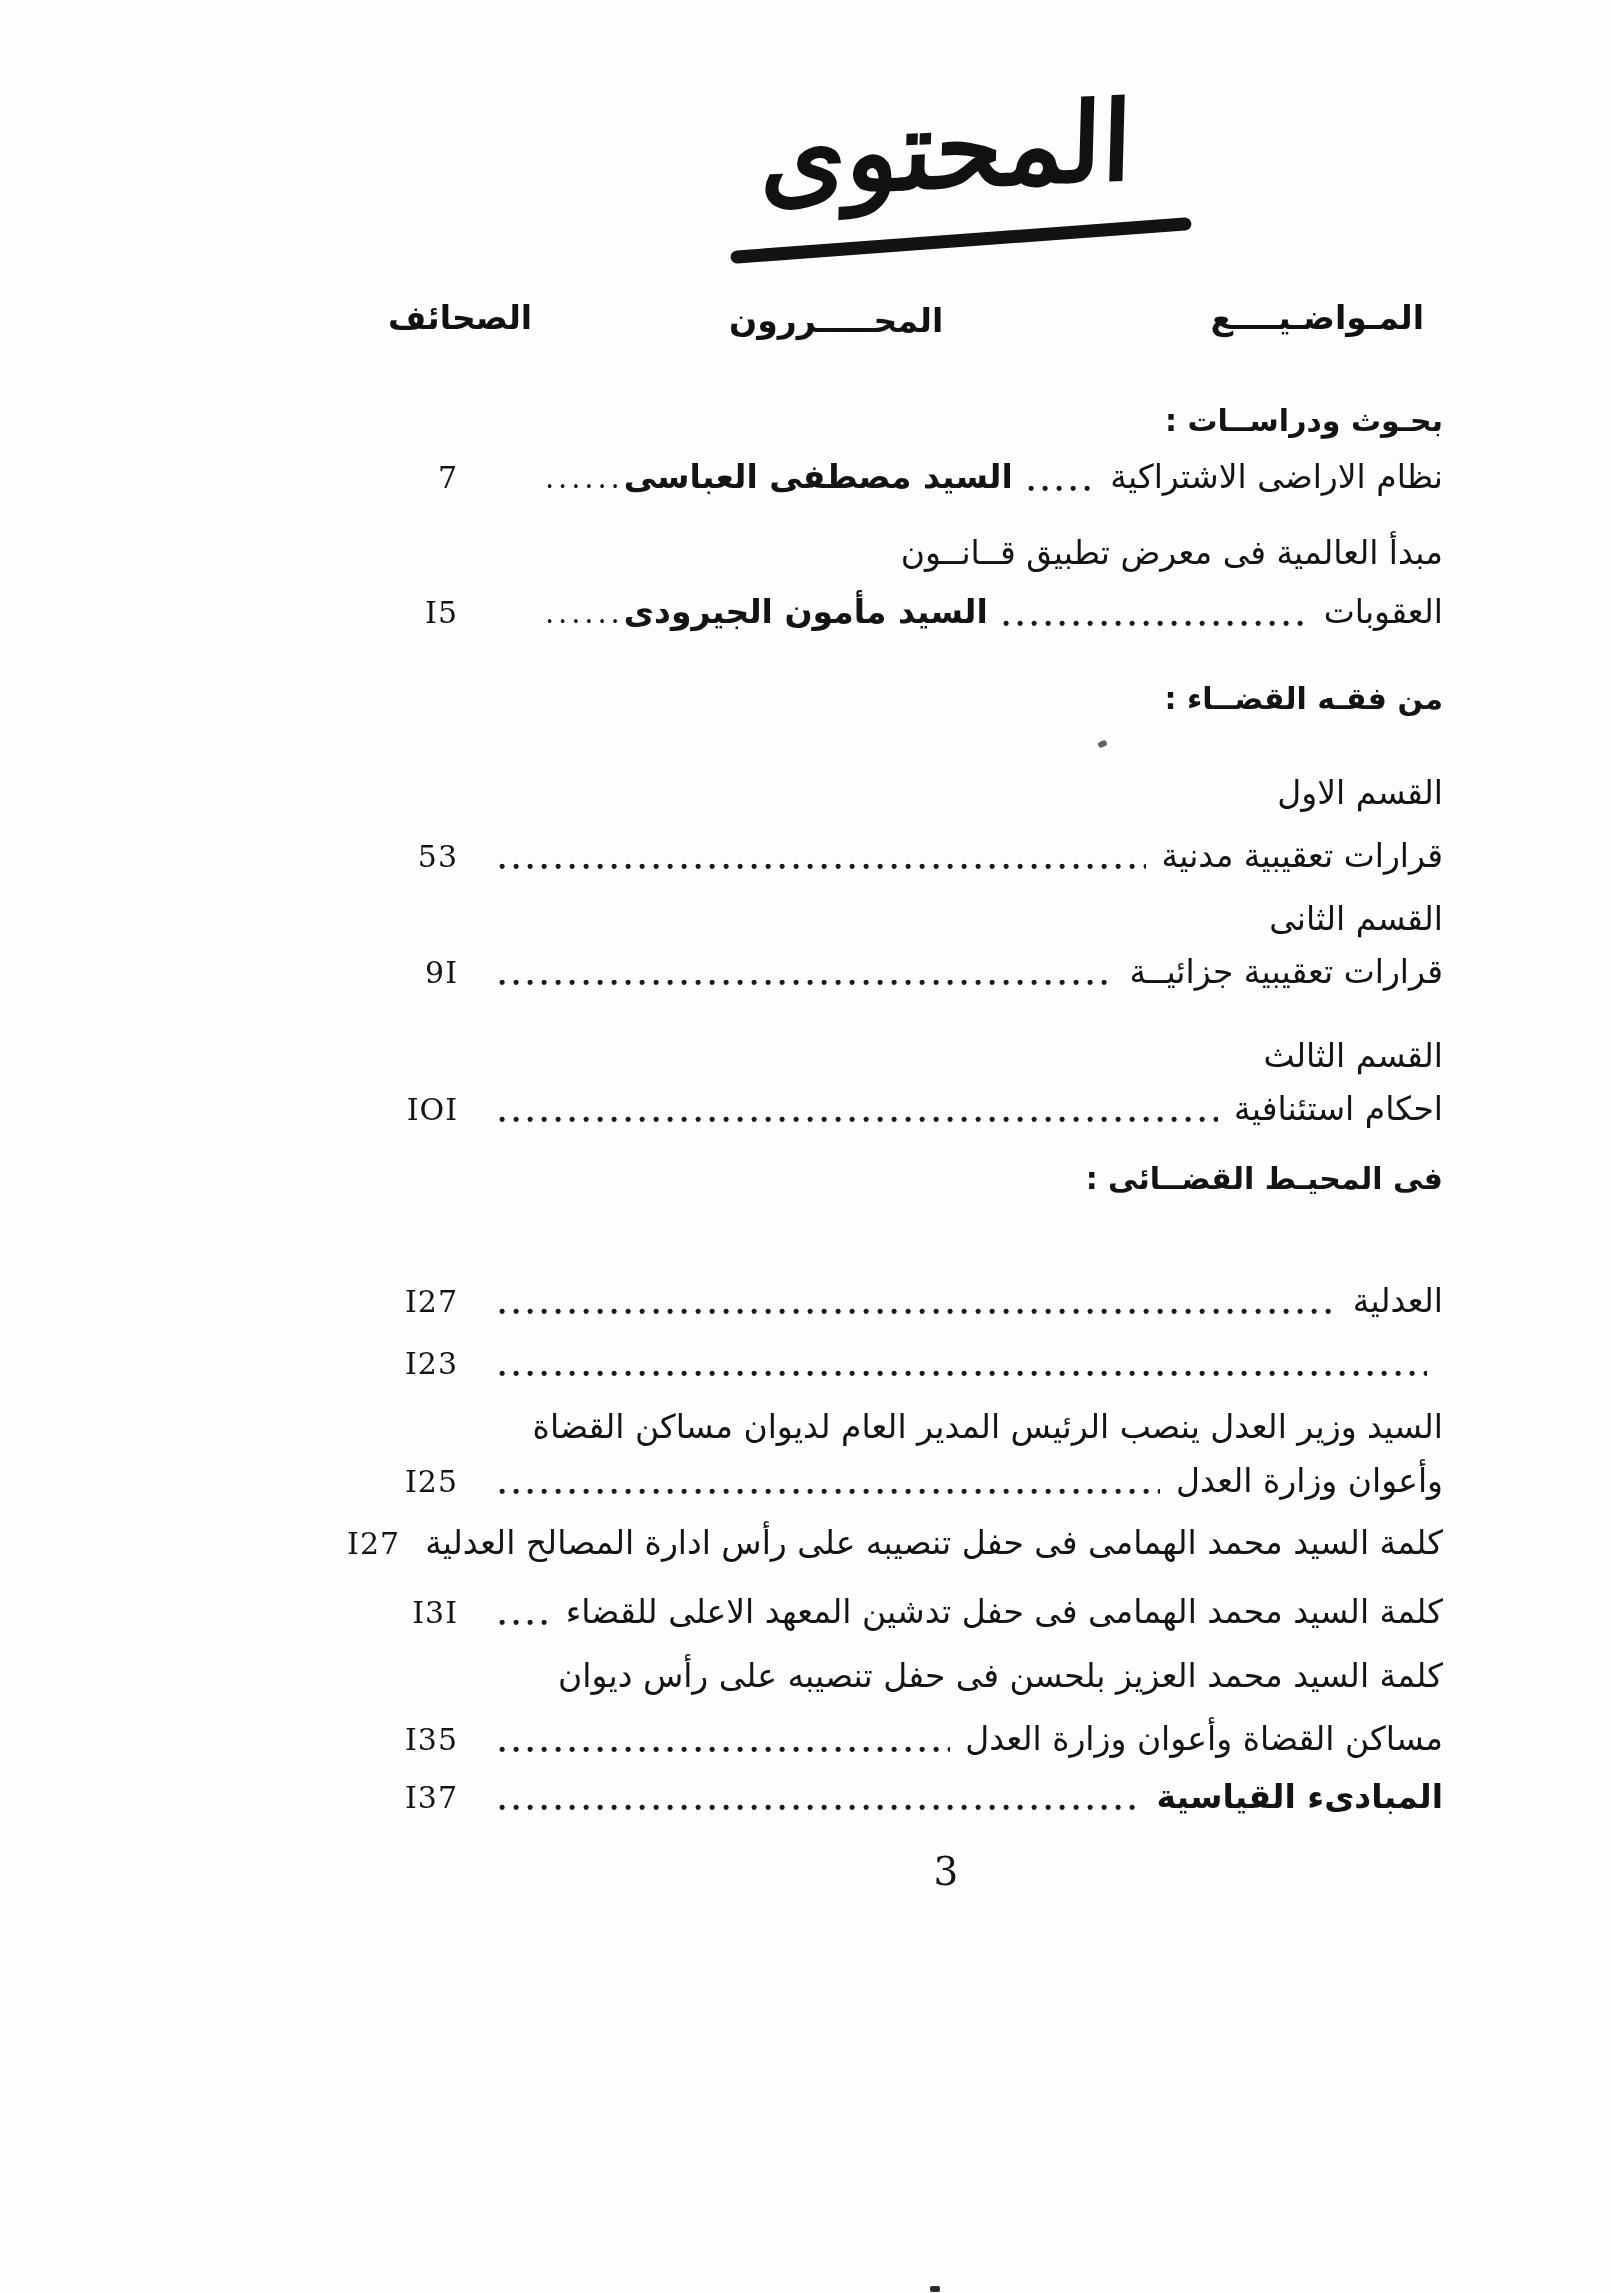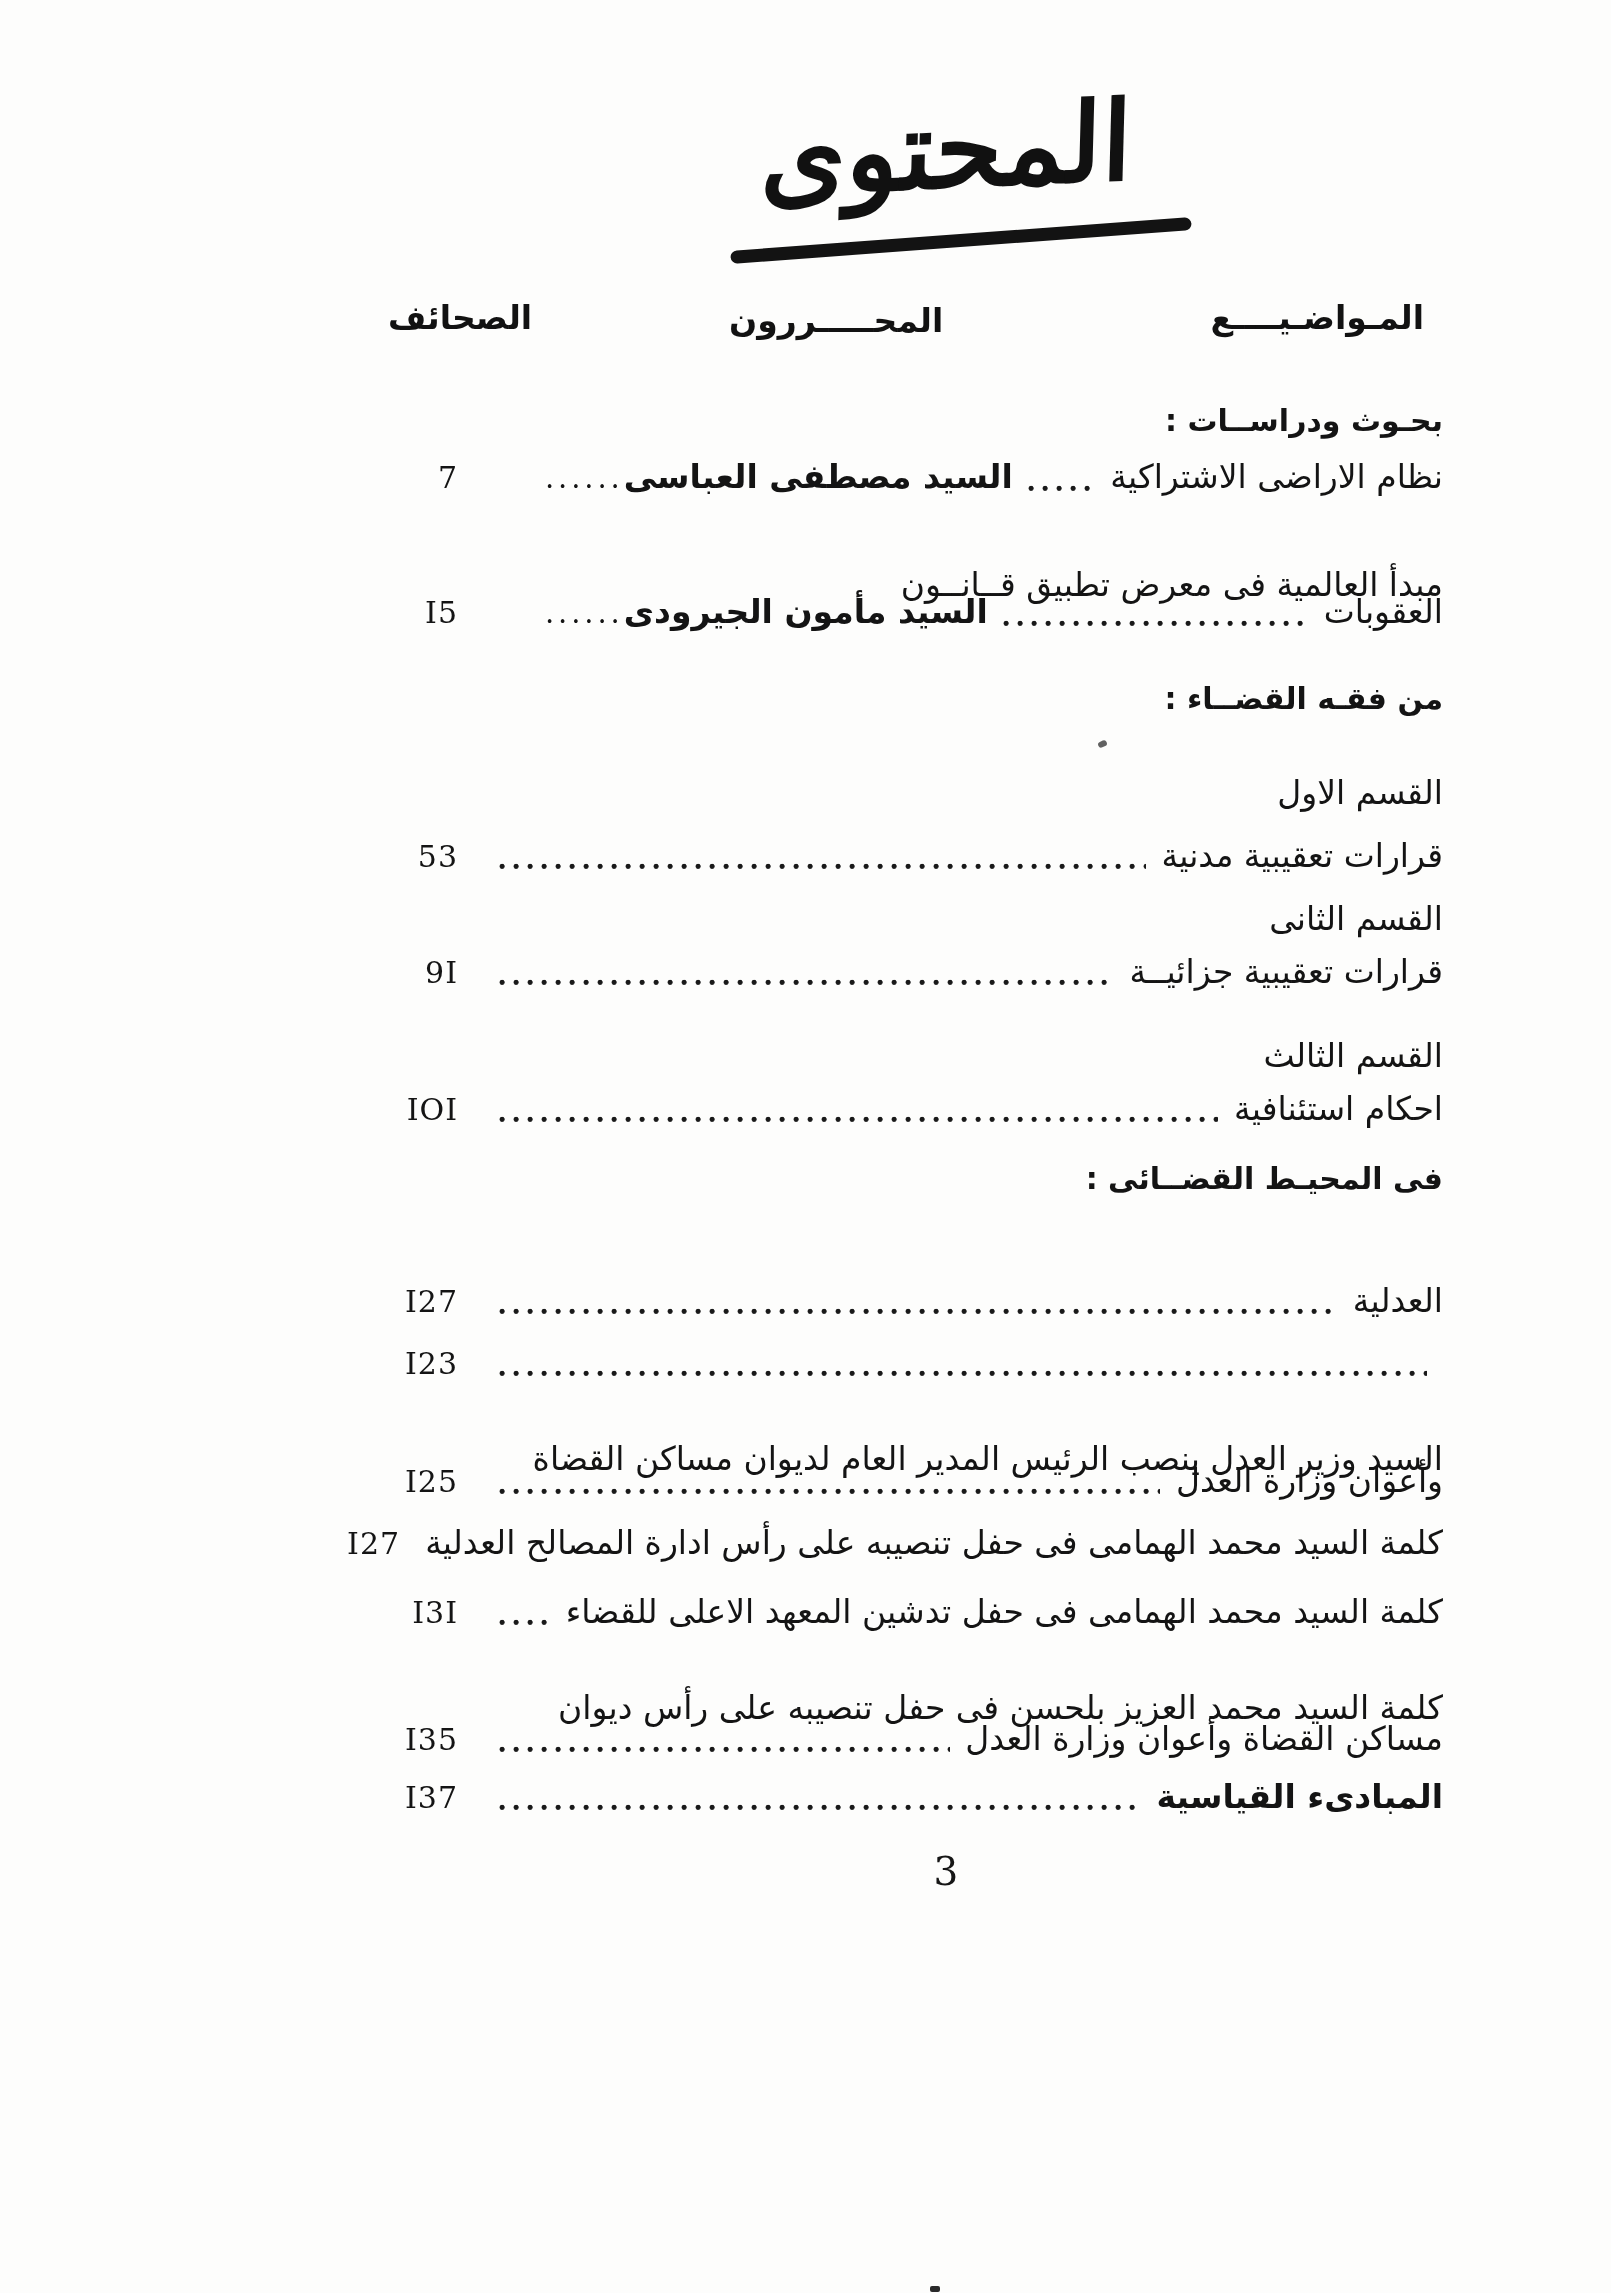--- a/index.html
+++ b/index.html
@@ -49,21 +49,21 @@
   
   .row {
     position: absolute;
     left: 273px; width: 1170px;
     display: flex; align-items: baseline;
     font-size: 33px; line-height: 51px;
     white-space: nowrap;
   }
   .row.section { font-weight: 700; font-size: 30px; display: block; }
   .row.sub     { display: block; padding-left: 0; padding-right: 168px; }
-  .row.plain   { display: block; margin-top: 32px; }
+  .row.plain   { display: block; }
   .topic  { flex: 0 0 auto; }
   .topic.bold, .editor { font-weight: 700; }
   .leader {
     flex: 1 1 auto;
     align-self: flex-end;
     height: 6.8px;
     margin: 0 15.6px 12.7px 15.6px;
     background-image: radial-gradient(circle at 3.1px 3.3px, #191919 2.2px, rgba(0,0,0,0) 2.9px);
     background-size: 14px 6.8px;
     background-repeat: repeat-x;

